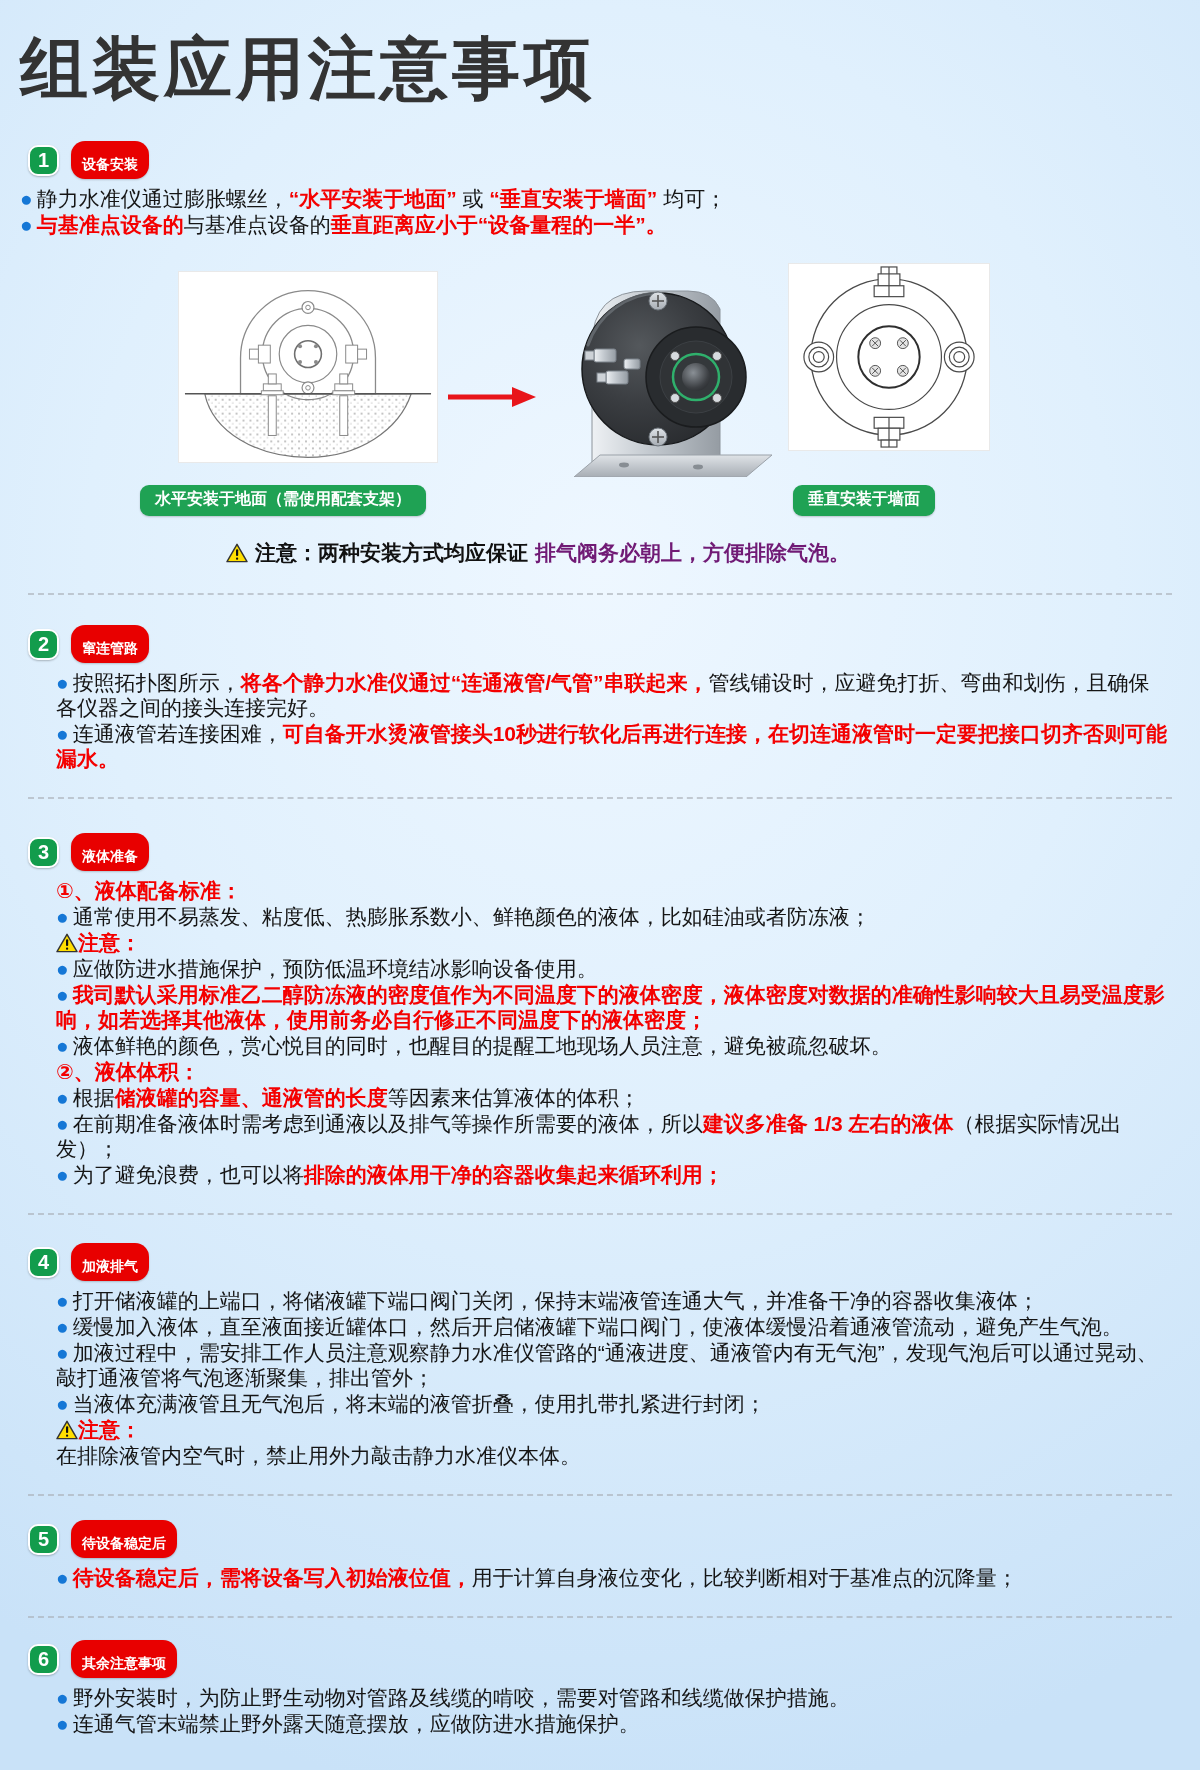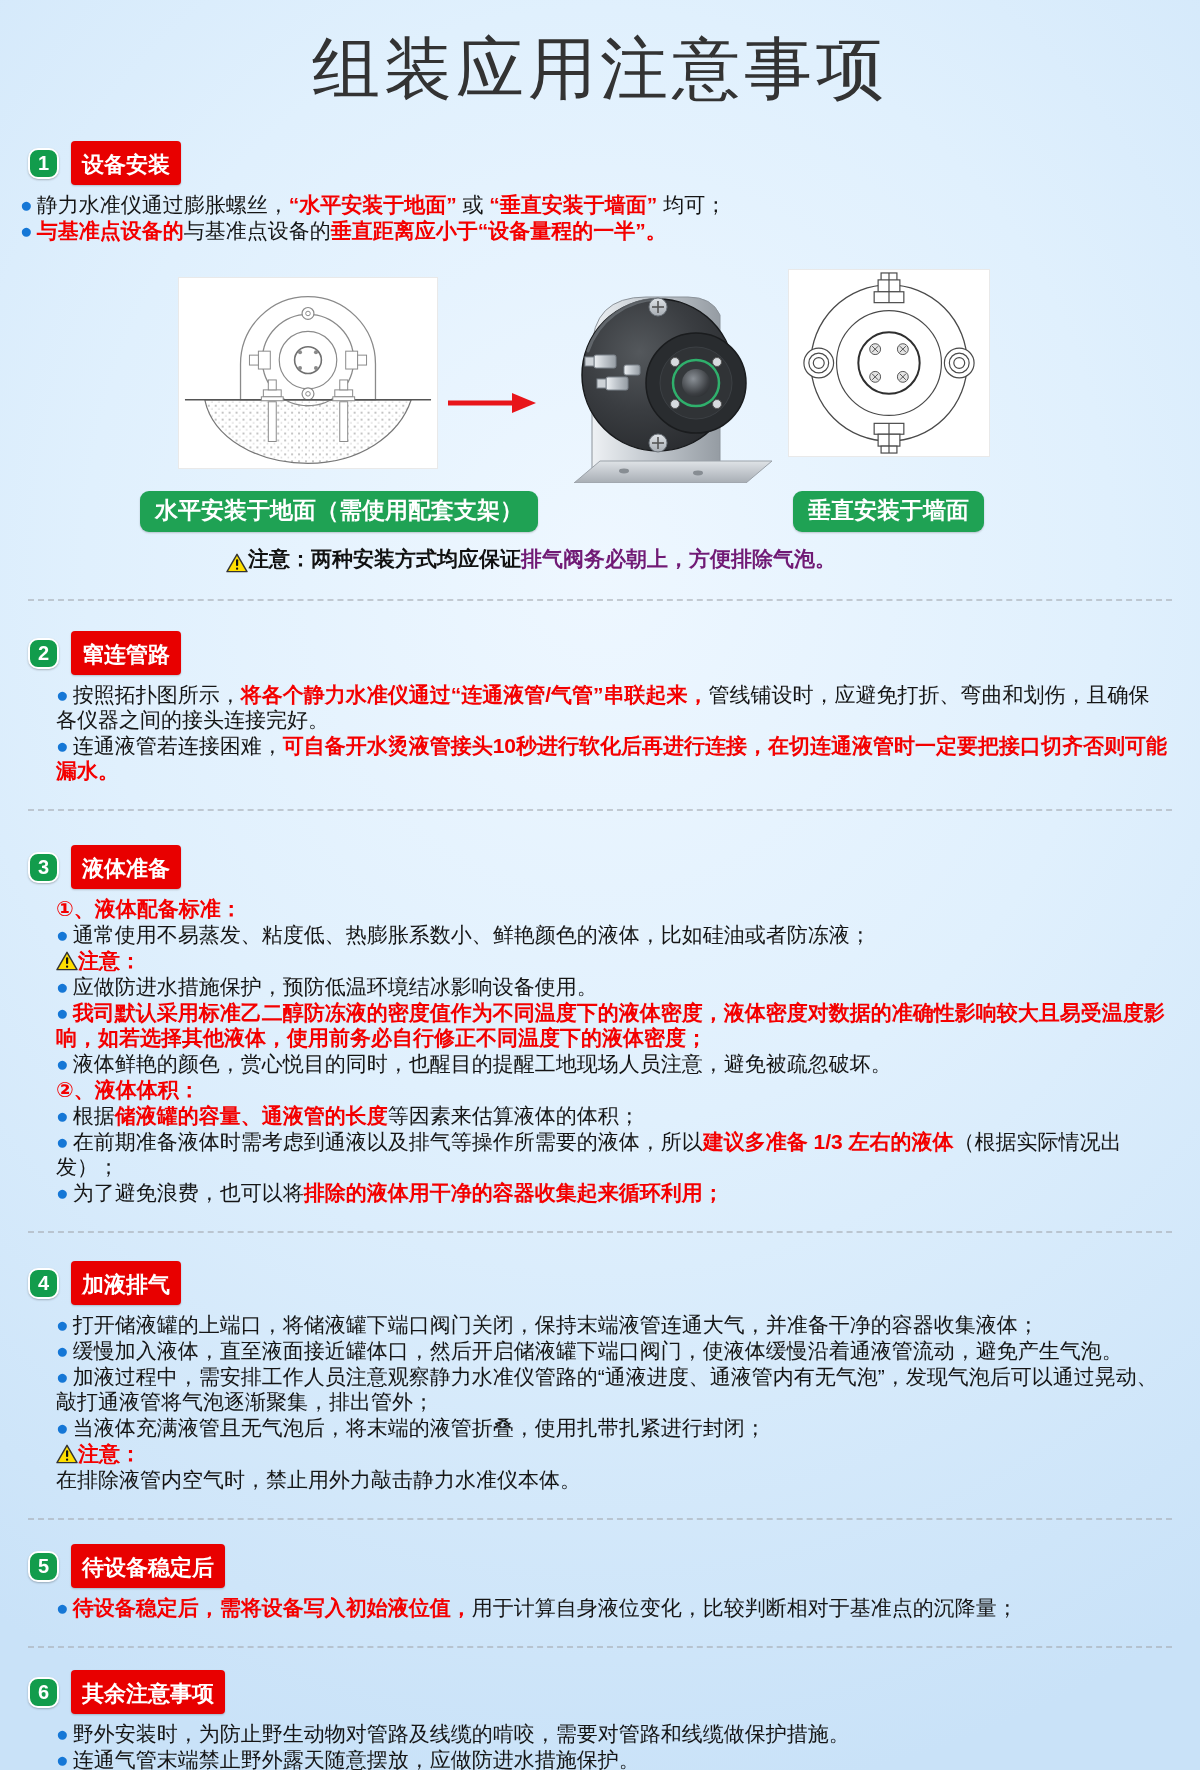--- a/index.html
+++ b/index.html
@@ -3,62 +3,62 @@
 <meta charset="utf-8">
 <style>
   *{box-sizing:border-box}
   html,body{margin:0;padding:0}
   body{
     width:1200px;height:1770px;overflow:hidden;
     background:radial-gradient(95% 70% at 50% 32%, #eef7ff 0%, #e0f0fd 45%, #c9e2f8 100%);
     font-family:"Liberation Sans","DejaVu Sans",sans-serif;color:#111;
   }
   .title{
-    text-align:center;font-size:68px;font-weight:400;color:#333;
+    text-align:left;font-size:68px;font-weight:700;color:#333;
     letter-spacing:4px;margin:26px 20px 0;line-height:1.25;
   }
   .sec-head{display:flex;align-items:center;gap:12px;margin:30px 0 7px 28px}
   .sec-1 .sec-head{margin-top:30px}
   .sec-2 .sec-head{margin-top:30px}
   .sec-3 .sec-head{margin-top:34px}
   .sec-4 .sec-head{margin-top:28px}
   .sec-5 .sec-head{margin-top:24px}
   .sec-6 .sec-head{margin-top:22px}
   .badge{
     min-width:31px;height:31px;padding:0 3px;background:#129c4c;border:2px solid #fff;
     border-radius:10px;color:#fff;font-size:20px;font-weight:bold;
     display:flex;align-items:center;justify-content:center;box-shadow:0 1px 2px rgba(0,0,0,.25);
   }
   .sec-label{
-    background:#e80000;color:#fff;font-size:22px;font-weight:bold;
-    padding:9px 11px 5px;border-radius:4px;box-shadow:0 1px 2px rgba(0,0,0,.2);
+    background:#e80000;color:#fff;font-size:14px;font-weight:bold;
+    padding:15px 11px 5px;border-radius:14px;box-shadow:0 1px 2px rgba(0,0,0,.2);
   }
   .items{margin:0 30px 0 56px;font-size:21px}
   .sec-1 .items{margin-left:20px}
   .row{line-height:25px;margin:1px 0}
   .dot{color:#1577d6;margin-right:4px}
   .seg.k{color:#151515}
   .seg.r{color:#f40000;font-weight:bold}
   .row.subhead{color:#f40000;font-weight:bold}
   .row.warn{color:#f40000;font-weight:bold;display:flex;align-items:center;}
   .tri{width:22px;height:20px;flex:0 0 auto}
   .figure-area{position:relative;height:212px;margin-top:26px}
   .imgbox{position:absolute;background:#fff;border:1px solid #e9e9e9}
   .box-left{left:178px;top:8px;width:260px;height:192px}
   .box-right{left:788px;top:0;width:202px;height:188px}
   .device3d{position:absolute;left:540px;top:2px;width:240px;height:212px}
   .arrow{position:absolute;left:446px;top:122px;width:90px;height:24px}
   .caps{position:relative;height:38px;margin-top:10px}
   .pill{
-    position:absolute;background:#1fa254;color:#fff;font-weight:bold;font-size:23px;
+    position:absolute;background:#1fa254;color:#fff;font-weight:bold;font-size:16px;
     padding:4px 15px 6px;border-radius:9px;white-space:nowrap;box-shadow:0 1px 2px rgba(0,0,0,.2);
   }
   .pill-left{left:140px}
   .pill-right{left:793px}
-  .note{display:flex;align-items:flex-end;margin:16px 0 0 226px;font-size:21px;font-weight:bold}
+  .note{display:flex;align-items:center;gap:7px;margin:16px 0 0 226px;font-size:21px;font-weight:bold}
   .note .nk{color:#111}
   .note .nb{color:#701a75}
   .divider{border-top:2px dashed #a8adb4;opacity:.6;margin:26px 28px 0}
 </style>
 </head>
 <body>
 
 <h1 class="title">组装应用注意事项</h1>
 
 <section class="sec sec-1">

